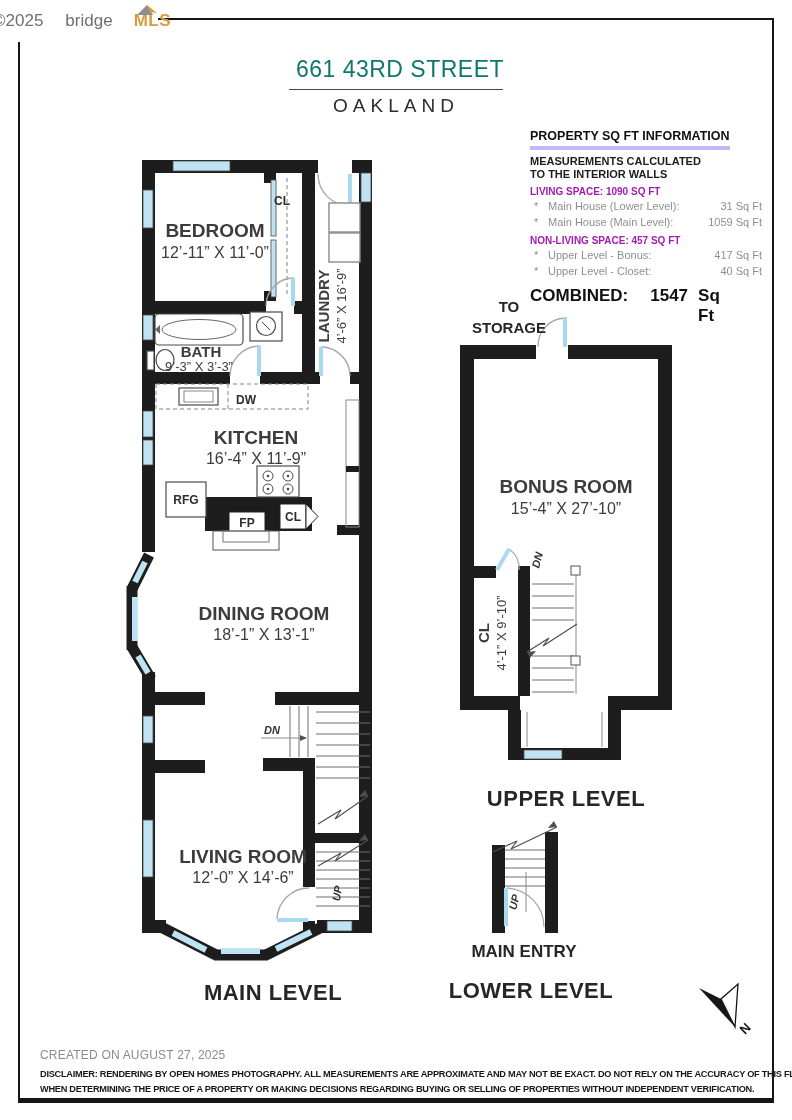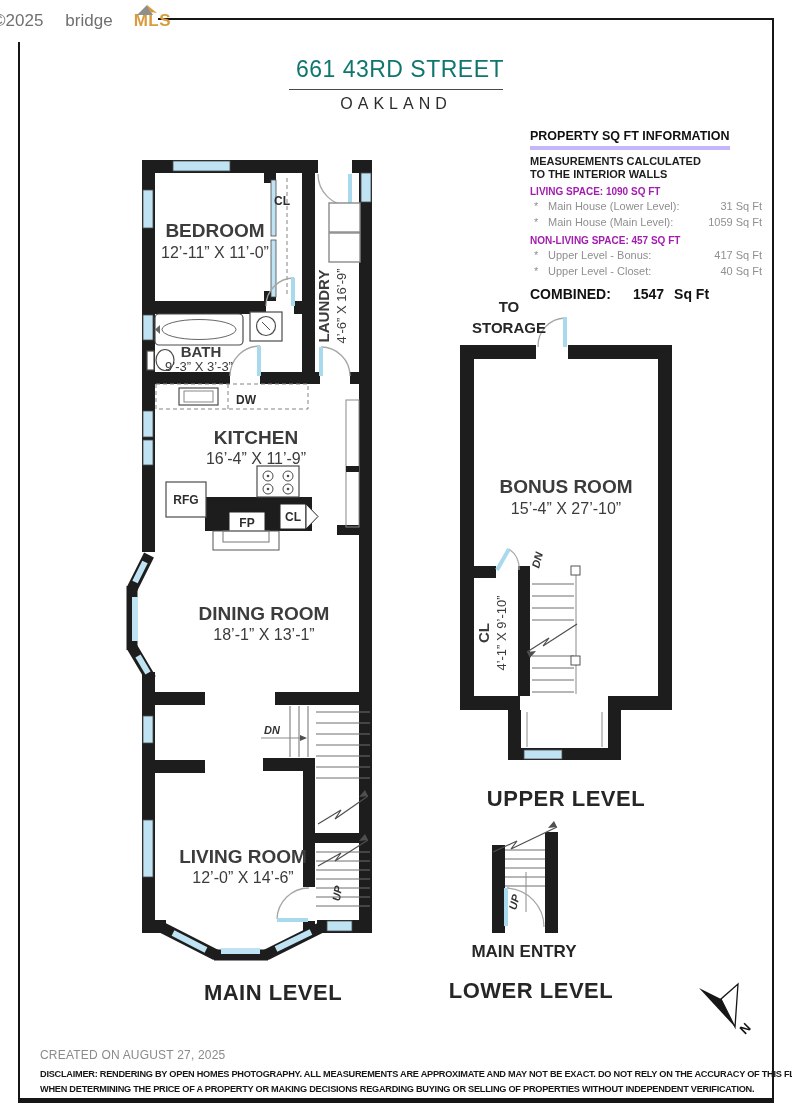--- a/index.html
+++ b/index.html
@@ -10,30 +10,30 @@
   .logo{position:absolute;left:6px;top:0;width:152px;height:42px;background:#fff;
         display:flex;align-items:center;justify-content:center;z-index:6;gap:21px;}
   .logo .c,.logo .b{color:#6e7170;font-size:17px;}
   .logo .b{margin-left:1px;}
   .logo .mls-wrap{position:relative;display:inline-block;}
   .logo .m{color:#d99c3c;font-size:17px;font-weight:bold;letter-spacing:.5px;}
   .logo .mark{position:absolute;left:2px;top:-9px;}
   .header{position:absolute;top:56px;left:0;width:100%;text-align:center;z-index:2;}
   .addr{font-size:23px;font-weight:normal;letter-spacing:.5px;color:#0f766e;padding-left:8px;}
   .rule{width:214px;height:1px;background:#4a4a4a;margin:6px auto 5px;}
-  .city{font-size:16px;letter-spacing:5px;color:#2c2c2c;}
+  .city{font-size:19px;letter-spacing:5px;color:#2c2c2c;}
   .info{position:absolute;left:530px;top:126px;width:240px;z-index:2;}
   .info .t{font-size:12.5px;font-weight:bold;color:#101010;border-bottom:4px solid #c4b5fd;
         padding-bottom:3px;margin-bottom:5px;display:inline-block;}
   .note{font-size:11px;font-weight:bold;color:#1d1d1d;line-height:1.2;}
   .h{font-size:10px;font-weight:bold;color:#a21caf;margin-top:5px;margin-bottom:2px;}
   .item{display:flex;font-size:11px;color:#8f8f8f;line-height:1.4;padding-left:4px;width:228px;}
   .item .star{width:14px;}
   .item .v{margin-left:auto;}
-  .comb{display:flex;font-size:14px;font-weight:bold;color:#101010;margin-top:7px;width:200px;}
+  .comb{display:flex;font-size:17px;font-weight:bold;color:#101010;margin-top:7px;width:200px;}
   .comb .v{margin-left:22px;}
   .comb .u{margin-left:10px;}
   .footer{position:absolute;left:40px;top:1048px;z-index:2;width:720px;}
   .created{font-size:12px;color:#8b8b8b;letter-spacing:.2px;margin-bottom:5px;}
   .disc{font-size:9.2px;color:#161616;font-weight:bold;letter-spacing:-0.25px;
         line-height:1.6;white-space:nowrap;}
   svg.plan{position:absolute;left:0;top:0;z-index:2;}
   .wall{fill:#1d1d1d;}
   .wall-line{stroke:#1d1d1d;stroke-width:11;fill:none;}
   .win{fill:#bfe3f3;stroke:#4a4a4a;stroke-width:.8;}

